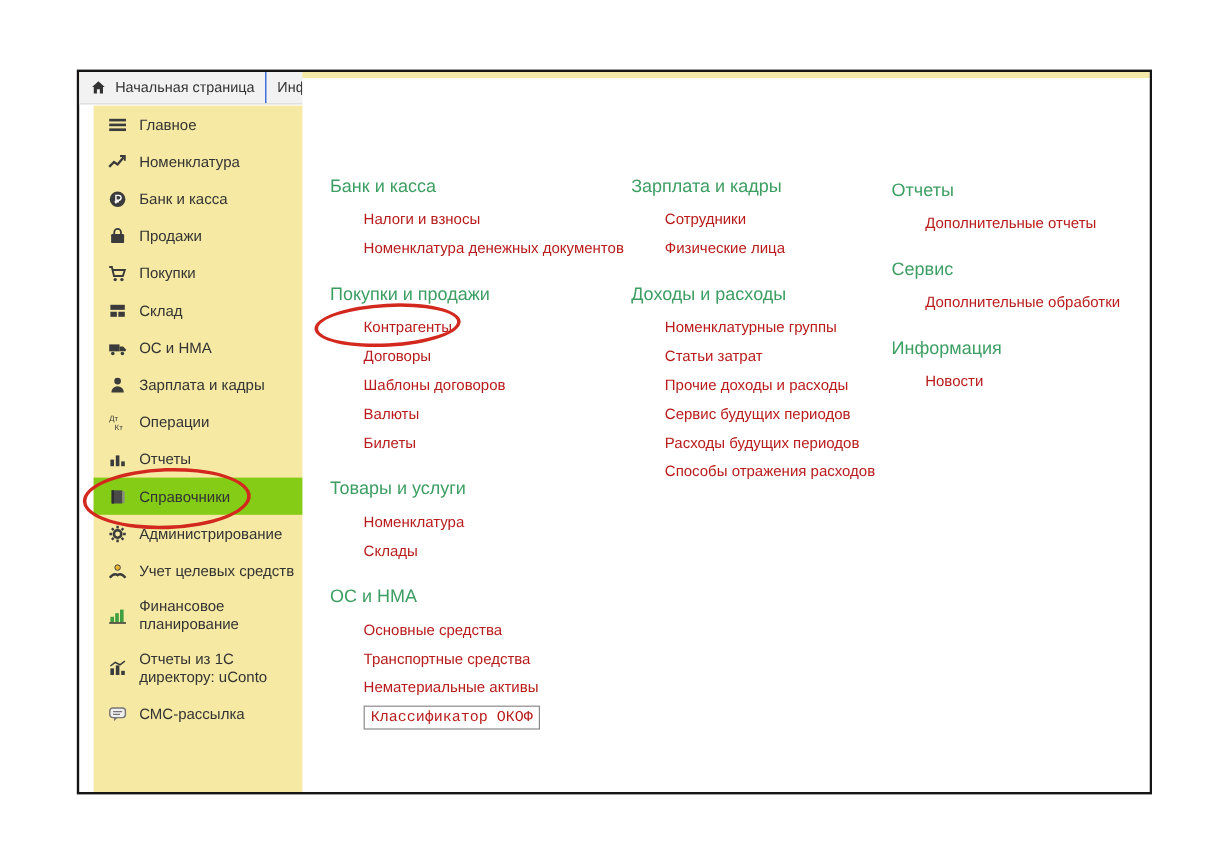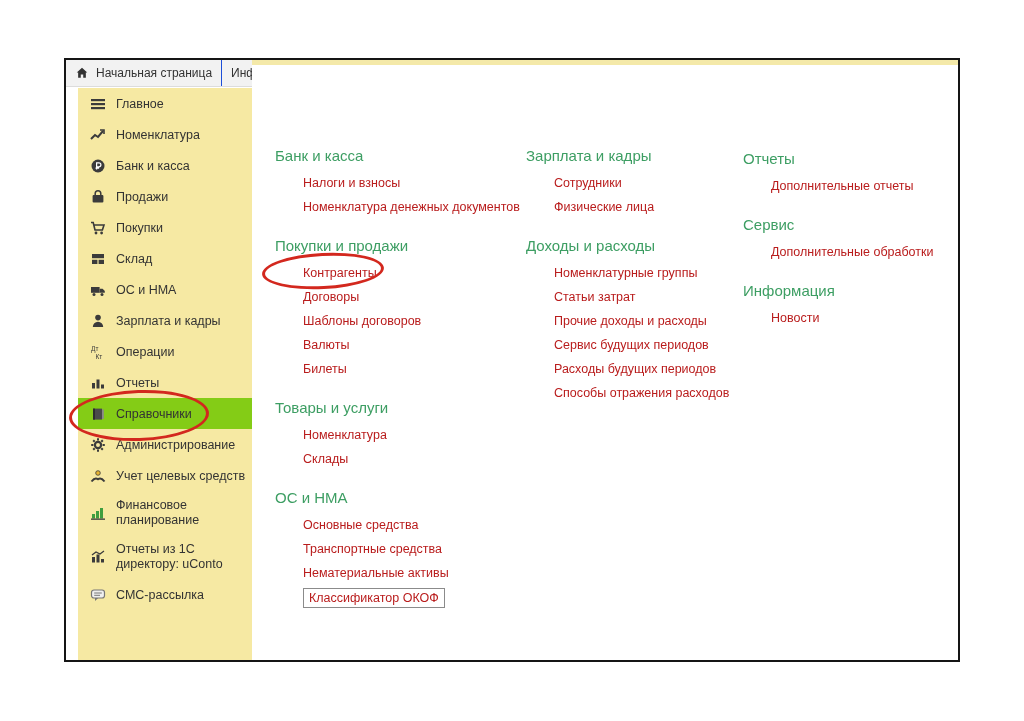--- a/index.html
+++ b/index.html
@@ -30,21 +30,21 @@
   .panel{position:absolute;left:186px;top:5px;right:0;bottom:0;background:#fff;z-index:2;}
   .menu-col{position:absolute;}
   .col-1{left:23px;top:82px;}
   .col-2{left:274px;top:82px;}
   .col-3{left:491px;top:85px;}
   .section{margin-bottom:18px;}
   .section-title{color:#3d9e63;font-size:15px;margin-bottom:7px;cursor:default;}
   .section-title.plain{color:#3c3c3c;font-size:12.5px;}
   .menu-item{font-size:12.5px;color:#b91c1c;padding:5px 0;margin-left:28px;
     width:max-content;cursor:pointer;}
-  .menu-item.boxed{border:1px solid #8b8b8b;padding:2px 5px;margin-top:3px;}
+  .menu-item.boxed{border:1px solid #8b8b8b;padding:2px 5px;margin-top:3px;font-family:Liberation Mono, monospace;}
   
   .annot{position:absolute;border:3px solid #d3281e;border-radius:50%;z-index:10;
     pointer-events:none;}
   .annot-1{left:3px;top:330px;width:134px;height:45px;transform:rotate(-2deg);}
   .annot-2{left:196px;top:193px;width:116px;height:30px;transform:rotate(-3deg);}
   svg{display:block;}
 </style>
 </head>
 <body>
 

